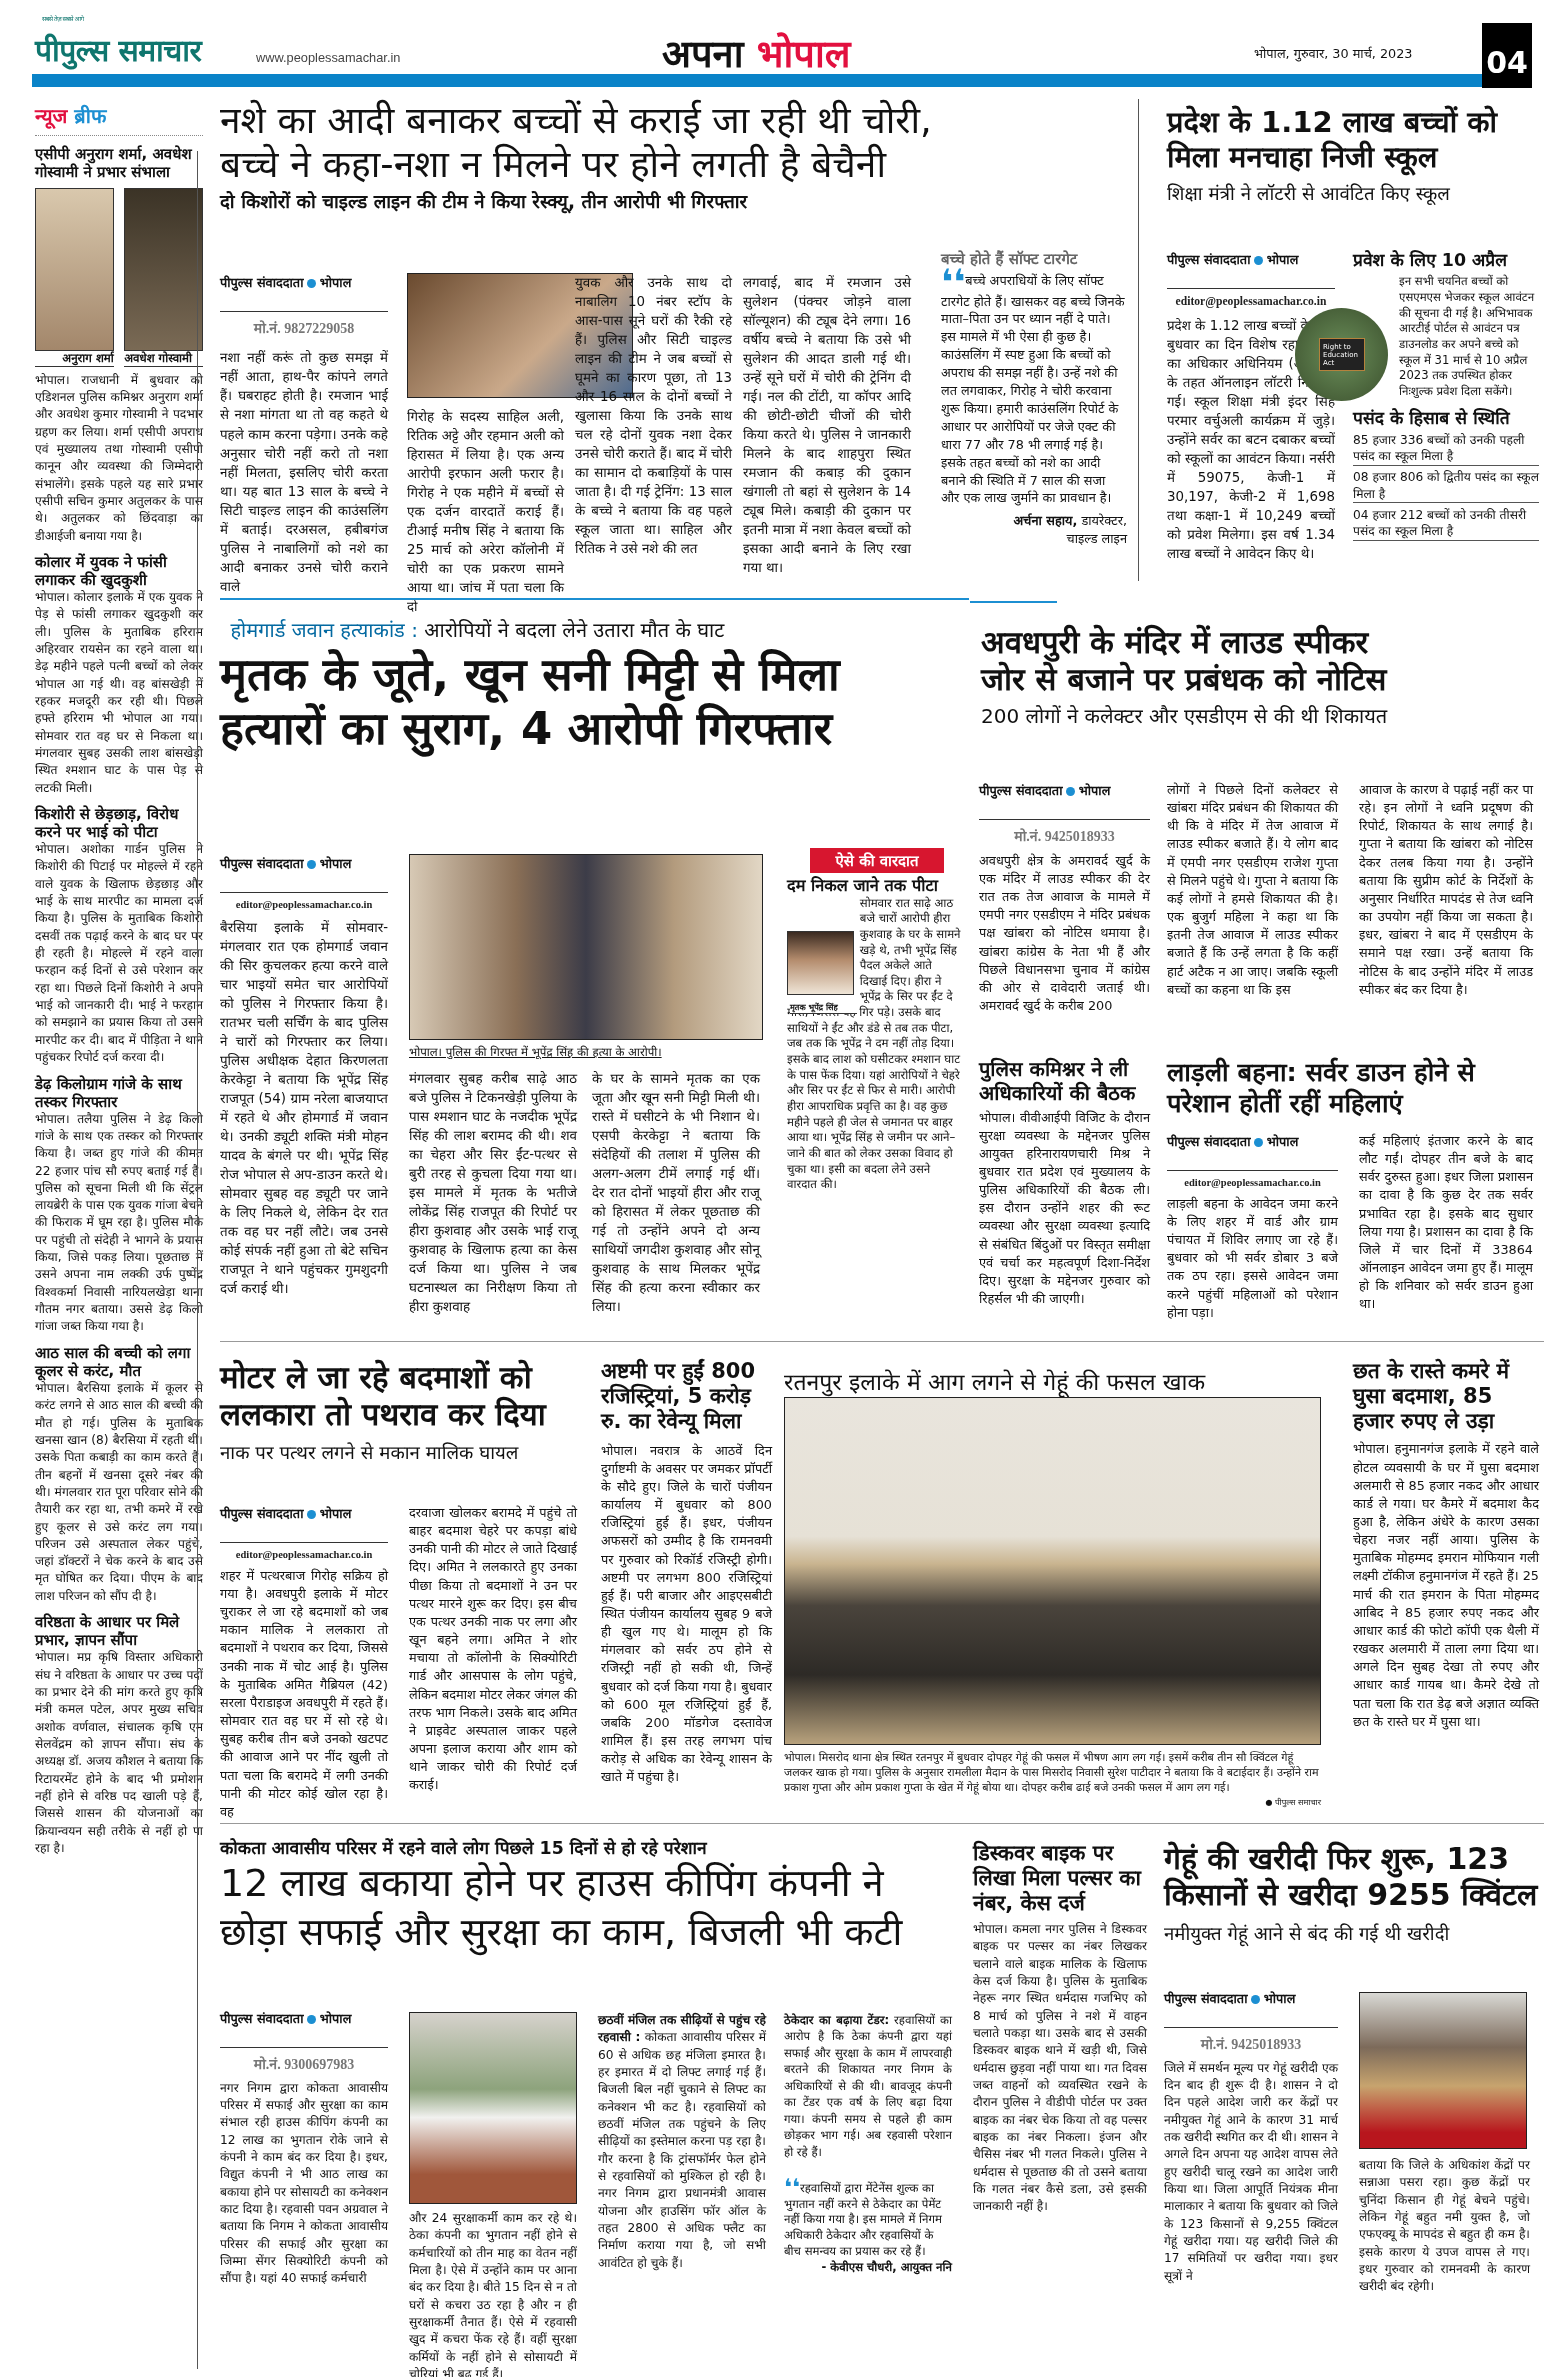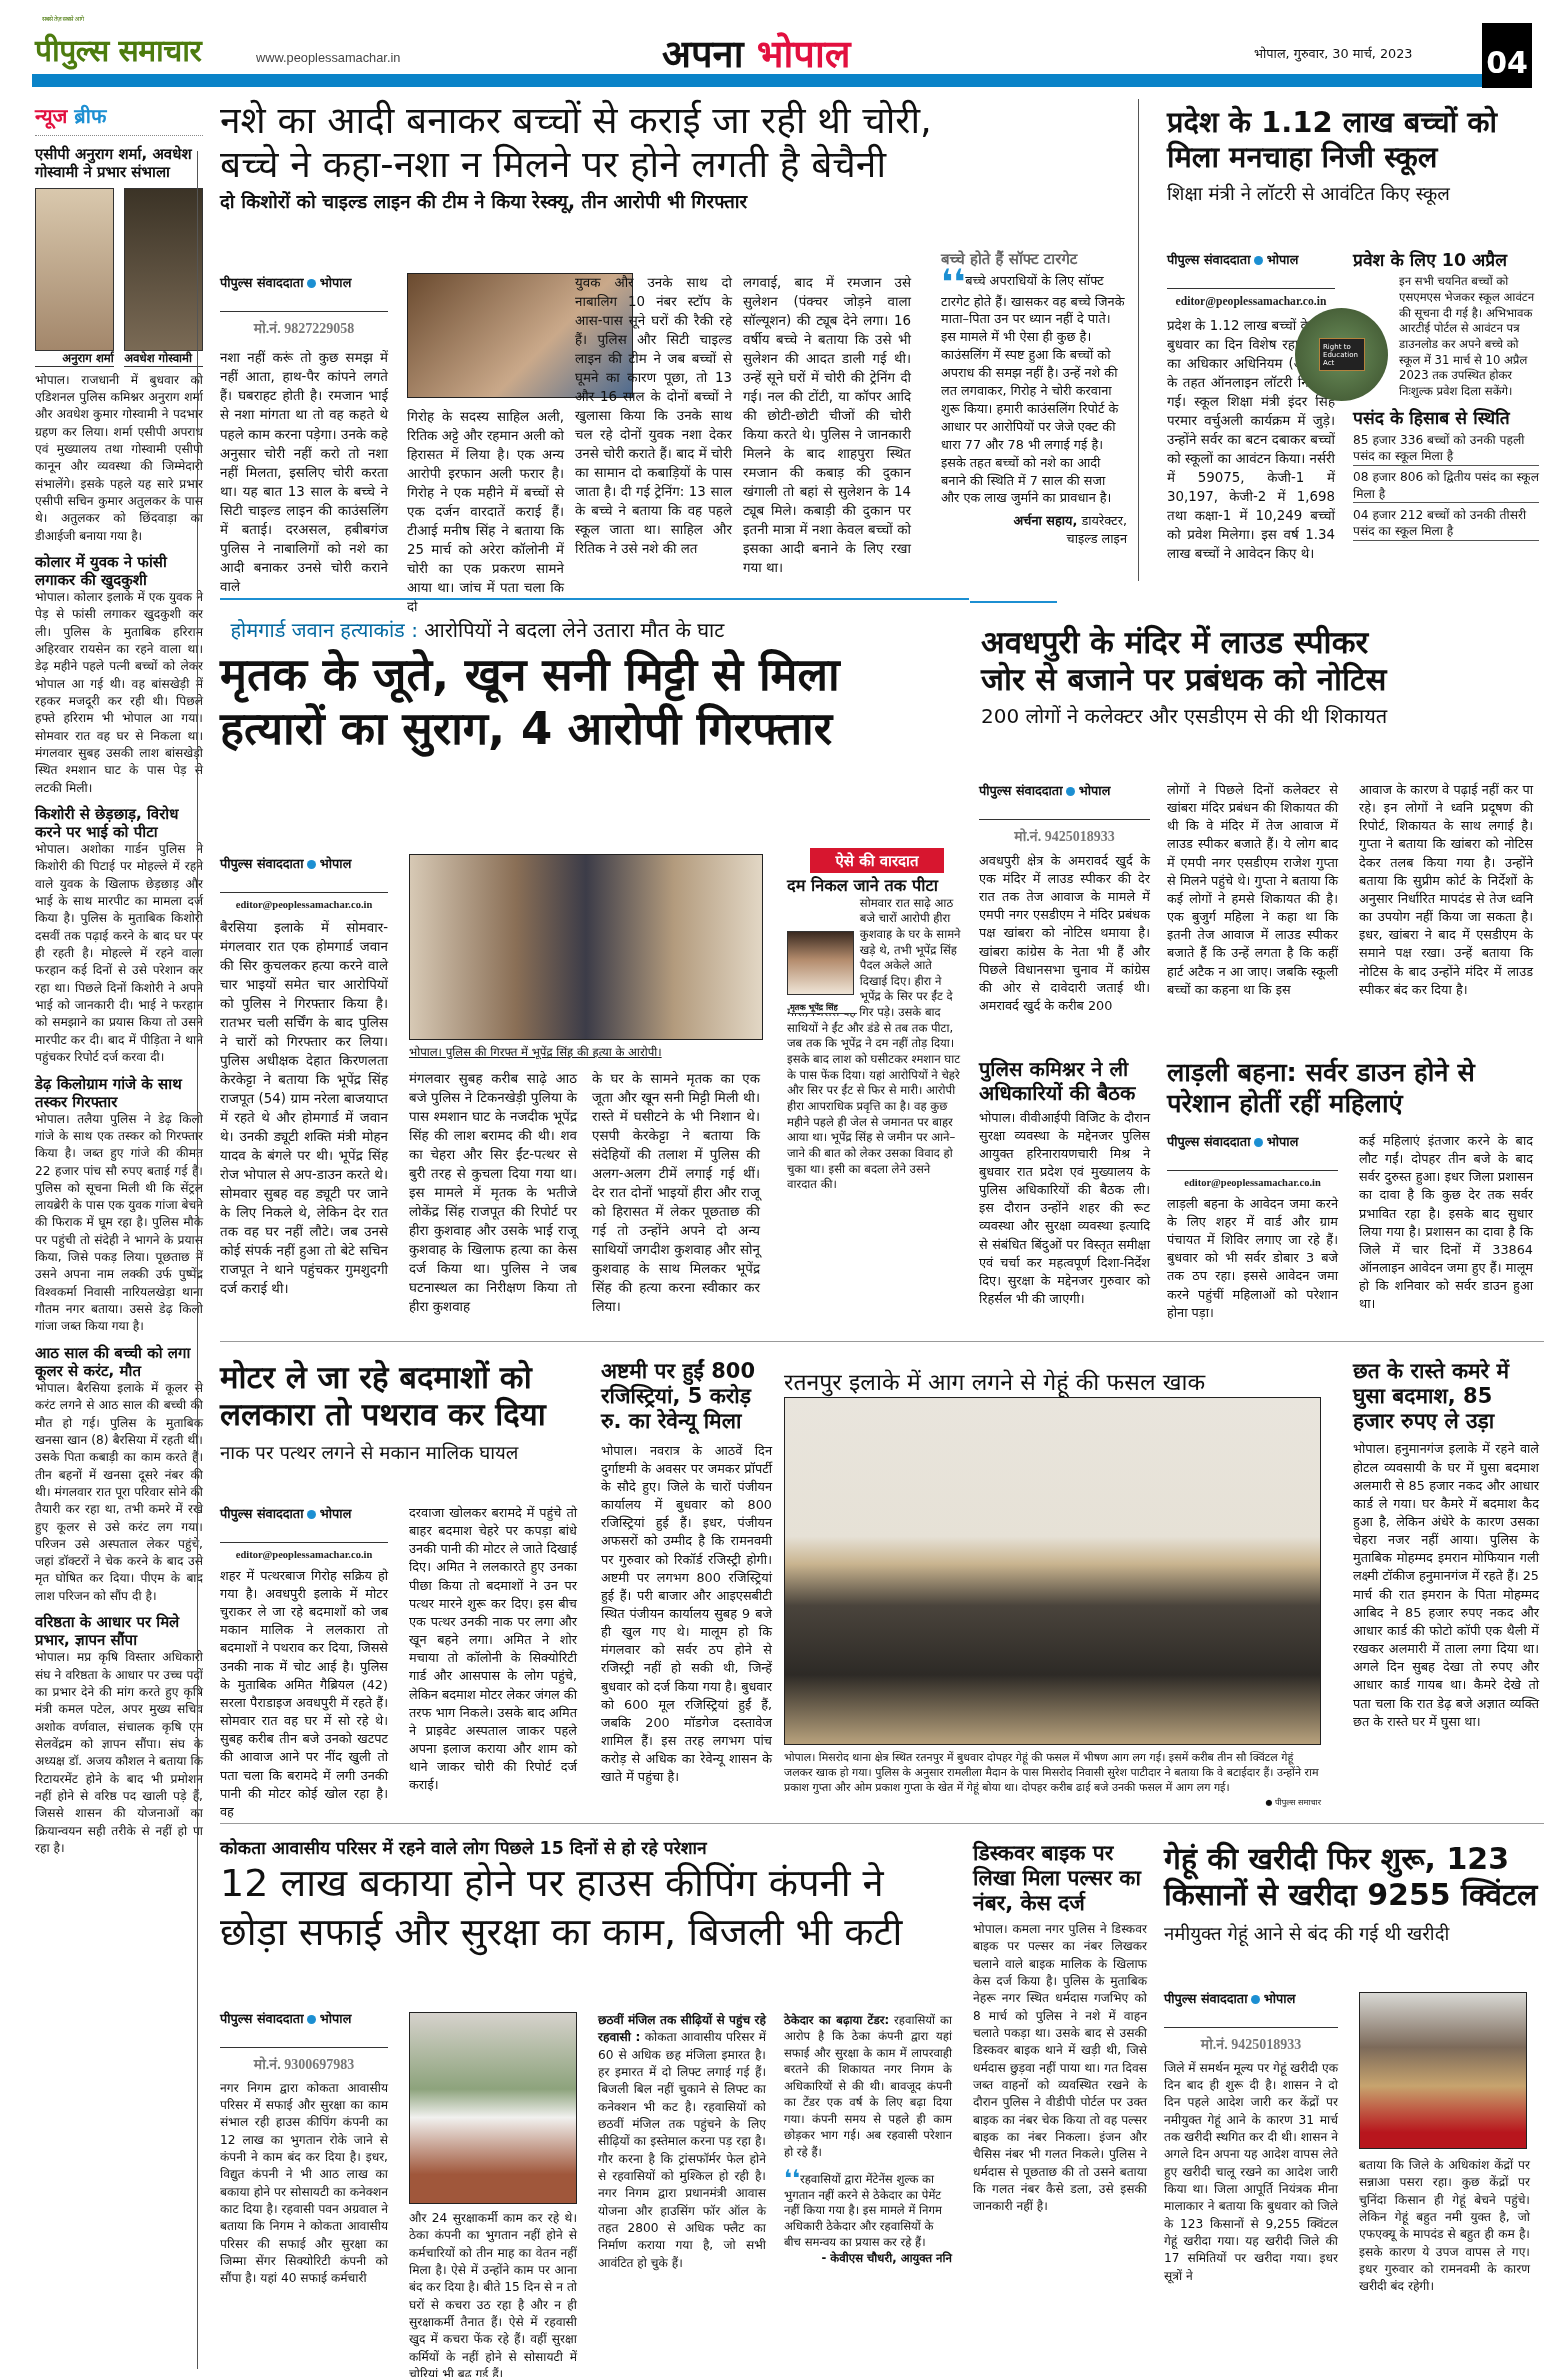--- a/index.html
+++ b/index.html
@@ -1,19 +1,19 @@
 <!DOCTYPE html>
 <html style="font-size:9.3px"><head>
 <meta charset="utf-8">
 <style>
 *{box-sizing:border-box;margin:0;padding:0}
 html,body{width:1555px;height:2377px;background:#fff;overflow:hidden}
 body{font-family:"DejaVu Sans",sans-serif;color:#111;position:relative}
 .abs{position:absolute}
-.hdr-logo{left:35px;top:29px;font-size:30px;font-weight:bold;color:#4d7c0f;letter-spacing:-0.6px}
+.hdr-logo{left:35px;top:29px;font-size:30px;font-weight:bold;color:#0f766e;letter-spacing:-0.6px}
 .hdr-logo .tag{position:absolute;left:7px;top:-15px;font-size:6.4px;font-weight:normal}
 .hdr-url{left:256px;top:50px;font-size:12.8px;color:#444;font-family:"Liberation Sans Narrow","Liberation Sans",sans-serif}
 .hdr-title{left:662px;top:25.6px;font-size:38px;font-weight:bold}
 .hdr-title .red{color:#e2103f}
 .hdr-date{left:1254px;top:44px;font-size:12.8px}
 .hdr-page{left:1482px;top:23px;width:50px;height:65px;background:#000;color:#fff;font-size:30px;font-weight:bold;display:flex;align-items:flex-end;justify-content:center;padding-bottom:8.1px}
 .hdr-bar{left:32px;top:74px;width:1450px;height:12.8px;background:#0a83c8}
 .vline{position:absolute;width:1.2px;background:#555}
 .hline{position:absolute;height:1.7px;background:#1c8fd2}
 .hl{font-weight:bold;line-height:1.2}
@@ -232,21 +232,21 @@
 </div>
 <div class="photo" style="left:409px;top:2012px;width:168px;height:192px;background:linear-gradient(#d6d2cc,#8da37c 40%,#f1f1ef 55%,#a0573b 85%)"></div>
 <div class="col" style="left:409px;top:2210px;width:168px">
     <div class="body" style="font-size:12.2px">और 24 सुरक्षाकर्मी काम कर रहे थे। ठेका कंपनी का भुगतान नहीं होने से कर्मचारियों को तीन माह का वेतन नहीं मिला है। ऐसे में उन्होंने काम पर आना बंद कर दिया है। बीते 15 दिन से न तो घरों से कचरा उठ रहा है और न ही सुरक्षाकर्मी तैनात हैं। ऐसे में रहवासी खुद में कचरा फेंक रहे हैं। वहीं सुरक्षा कर्मियों के नहीं होने से सोसायटी में चोरियां भी बढ़ गई हैं।</div>
   </div>
 <div class="col" style="left:598px;top:2012px;width:168px">
   <div class="body" style="font-size:12.2px"><b>छठवीं मंजिल तक सीढ़ियों से पहुंच रहे रहवासी :</b> <span>कोकता आवासीय परिसर में 60 से अधिक छह मंजिला इमारत है। हर इमारत में दो लिफ्ट लगाई गई हैं। बिजली बिल नहीं चुकाने से लिफ्ट का कनेक्शन भी कट है। रहवासियों को छठवीं मंजिल तक पहुंचने के लिए सीढ़ियों का इस्तेमाल करना पड़ रहा है। गौर करना है कि ट्रांसफॉर्मर फेल होने से रहवासियों को मुश्किल हो रही है। नगर निगम द्वारा प्रधानमंत्री आवास योजना और हाउसिंग फॉर ऑल के तहत 2800 से अधिक फ्लैट का निर्माण कराया गया है, जो सभी आवंटित हो चुके हैं।</span></div>
 </div>
 <div class="col" style="left:784px;top:2012px;width:168px">
   <div class="body" style="font-size:11.6px"><b>ठेकेदार का बढ़ाया टेंडर:</b> <span>रहवासियों का आरोप है कि ठेका कंपनी द्वारा यहां सफाई और सुरक्षा के काम में लापरवाही बरतने की शिकायत नगर निगम के अधिकारियों से की थी। बावजूद कंपनी का टेंडर एक वर्ष के लिए बढ़ा दिया गया। कंपनी समय से पहले ही काम छोड़कर भाग गई। अब रहवासी परेशान हो रहे हैं।</span></div>
-  <div style="font-size:11.6px;line-height:1.35;margin-top:12px"><span class="quote-mark" style="font-size:23px">❛❛</span><span>रहवासियों द्वारा मेंटेनेंस शुल्क का भुगतान नहीं करने से ठेकेदार का पेमेंट नहीं किया गया है। इस मामले में निगम अधिकारी ठेकेदार और रहवासियों के बीच समन्वय का प्रयास कर रहे हैं।</span></div>
+  <div style="font-size:11.6px;line-height:1.35;margin-top:21px"><span class="quote-mark" style="font-size:23px">❛❛</span><span>रहवासियों द्वारा मेंटेनेंस शुल्क का भुगतान नहीं करने से ठेकेदार का पेमेंट नहीं किया गया है। इस मामले में निगम अधिकारी ठेकेदार और रहवासियों के बीच समन्वय का प्रयास कर रहे हैं।</span></div>
   <div style="text-align:right;font-size:11.6px;font-weight:bold">- केवीएस चौधरी, आयुक्त ननि</div>
 </div>
 
 <div class="col" style="left:973px;top:1841px;width:174px">
   <div class="hl" style="font-size:21px">डिस्कवर बाइक पर लिखा मिला पल्सर का नंबर, केस दर्ज</div>
   <div class="body" style="font-size:12.2px;margin-top:4.6px">भोपाल। कमला नगर पुलिस ने डिस्कवर बाइक पर पल्सर का नंबर लिखकर चलाने वाले बाइक मालिक के खिलाफ केस दर्ज किया है। पुलिस के मुताबिक नेहरू नगर स्थित धर्मदास गजभिए को 8 मार्च को पुलिस ने नशे में वाहन चलाते पकड़ा था। उसके बाद से उसकी डिस्कवर बाइक थाने में खड़ी थी, जिसे धर्मदास छुड़वा नहीं पाया था। गत दिवस जब्त वाहनों को व्यवस्थित रखने के दौरान पुलिस ने वीडीपी पोर्टल पर उक्त बाइक का नंबर चेक किया तो वह पल्सर बाइक का नंबर निकला। इंजन और चैसिस नंबर भी गलत निकले। पुलिस ने धर्मदास से पूछताछ की तो उसने बताया कि गलत नंबर कैसे डला, उसे इसकी जानकारी नहीं है।</div>
 </div>
 
 <div class="col" style="left:1164px;top:1841px;width:377px">
   <div class="hl" style="font-size:30px">गेहूं की खरीदी फिर शुरू, 123 किसानों से खरीदा 9255 क्विंटल</div>

